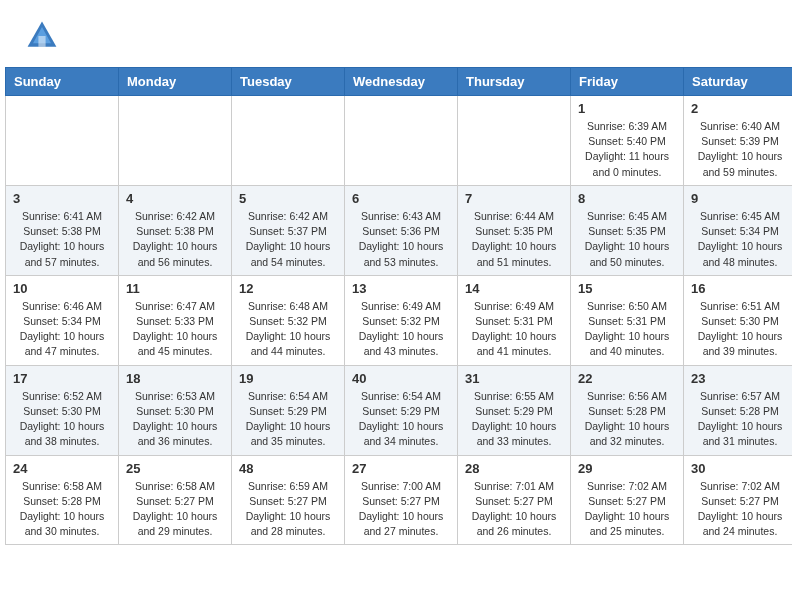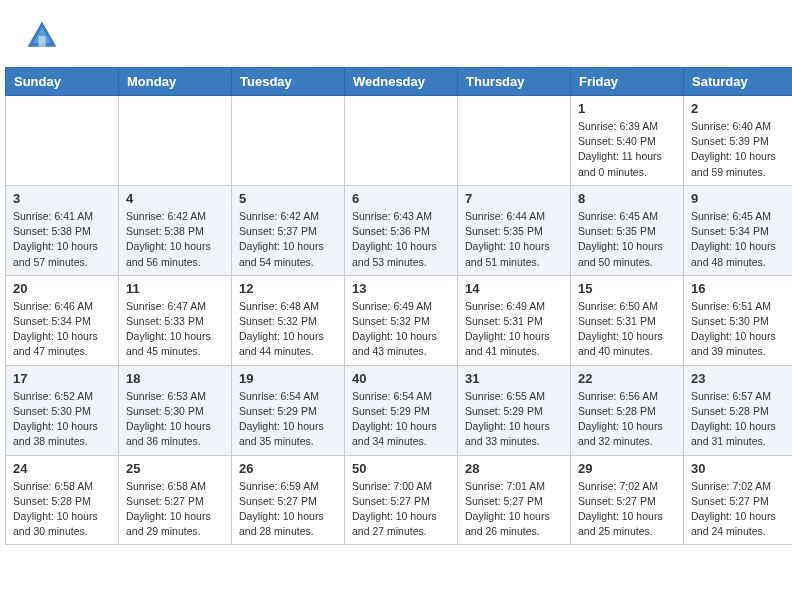--- a/index.html
+++ b/index.html
@@ -84,20 +84,21 @@
     .day-number {
       font-size: 13px;
       font-weight: bold;
       margin-bottom: 3px;
       display: block;
     }
     .day-info {
       font-size: 10.5px;
       line-height: 1.45;
       color: #333;
+      text-align: center;
     }
     .empty {
       background: #fff;
     }
   </style>
 </head>
 <body>
 
 <div class="header">
   <div class="logo">
@@ -170,21 +171,21 @@
           <span class="day-number">8</span>
           <div class="day-info">Sunrise: 6:45 AM<br>Sunset: 5:35 PM<br>Daylight: 10 hours and 50 minutes.</div>
         </td>
         <td class="alt-row">
           <span class="day-number">9</span>
           <div class="day-info">Sunrise: 6:45 AM<br>Sunset: 5:34 PM<br>Daylight: 10 hours and 48 minutes.</div>
         </td>
       </tr>
       <tr>
         <td>
-          <span class="day-number">20</span>
+          <span class="day-number">10</span>
           <div class="day-info">Sunrise: 6:46 AM<br>Sunset: 5:34 PM<br>Daylight: 10 hours and 47 minutes.</div>
         </td>
         <td>
           <span class="day-number">11</span>
           <div class="day-info">Sunrise: 6:47 AM<br>Sunset: 5:33 PM<br>Daylight: 10 hours and 45 minutes.</div>
         </td>
         <td>
           <span class="day-number">12</span>
           <div class="day-info">Sunrise: 6:48 AM<br>Sunset: 5:32 PM<br>Daylight: 10 hours and 44 minutes.</div>
         </td>
@@ -238,25 +239,25 @@
       <tr>
         <td>
           <span class="day-number">24</span>
           <div class="day-info">Sunrise: 6:58 AM<br>Sunset: 5:28 PM<br>Daylight: 10 hours and 30 minutes.</div>
         </td>
         <td>
           <span class="day-number">25</span>
           <div class="day-info">Sunrise: 6:58 AM<br>Sunset: 5:27 PM<br>Daylight: 10 hours and 29 minutes.</div>
         </td>
         <td>
-          <span class="day-number">26</span>
+          <span class="day-number">48</span>
           <div class="day-info">Sunrise: 6:59 AM<br>Sunset: 5:27 PM<br>Daylight: 10 hours and 28 minutes.</div>
         </td>
         <td>
-          <span class="day-number">50</span>
+          <span class="day-number">27</span>
           <div class="day-info">Sunrise: 7:00 AM<br>Sunset: 5:27 PM<br>Daylight: 10 hours and 27 minutes.</div>
         </td>
         <td>
           <span class="day-number">28</span>
           <div class="day-info">Sunrise: 7:01 AM<br>Sunset: 5:27 PM<br>Daylight: 10 hours and 26 minutes.</div>
         </td>
         <td>
           <span class="day-number">29</span>
           <div class="day-info">Sunrise: 7:02 AM<br>Sunset: 5:27 PM<br>Daylight: 10 hours and 25 minutes.</div>
         </td>

